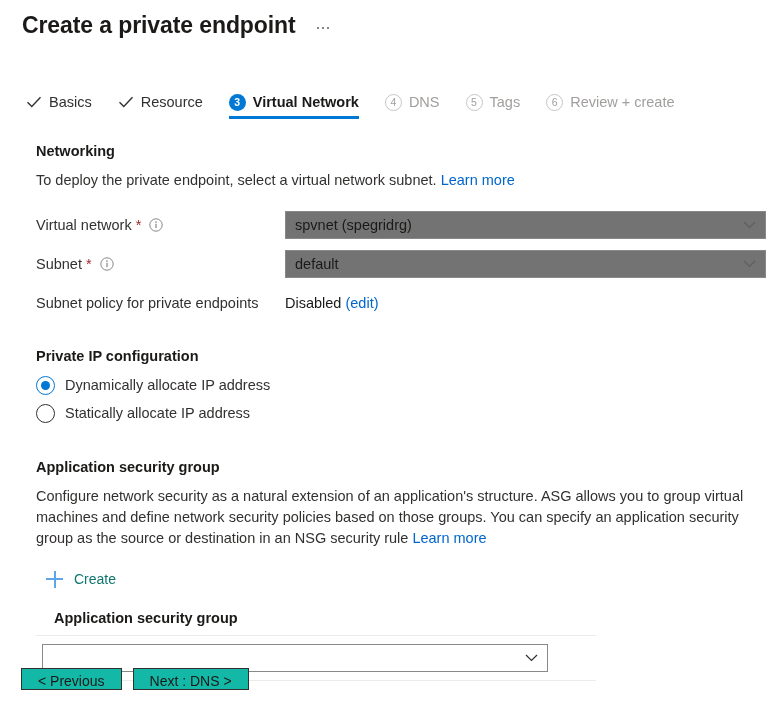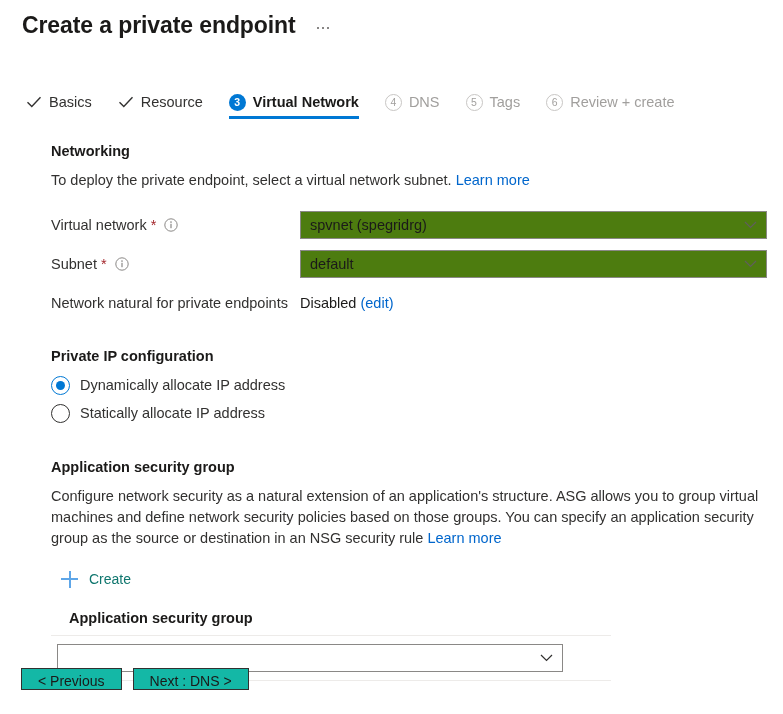--- a/index.html
+++ b/index.html
@@ -108,21 +108,21 @@
     content: "";
     position: absolute;
     left: 0;
     right: 0;
     bottom: 0;
     height: 3px;
     background: #0078d4;
   }
 
   
-  .content { padding: 0 16px 12px 36px; margin-left: 15px; }
+  .content { padding: 0 16px 12px 36px; }
 
   .section-head {
     font-size: 14.5px;
     font-weight: 700;
     color: #1b1a19;
     margin-top: 24px;
   }
   .section-desc {
     font-size: 14.5px;
     color: #323130;
@@ -160,21 +160,21 @@
     display: inline-flex;
     align-items: center;
   }
   .info-icon svg { display: block; }
 
   .select-box {
     position: relative;
     width: 481px;
     height: 28px;
     border: 1px solid #8a8886;
-    background: #4d7c0f;
+    background: #737373;
     box-sizing: border-box;
     display: flex;
     align-items: center;
     cursor: pointer;
   }
   .select-box .sel-value {
     font-size: 14.5px;
     color: #1b1a19;
     padding-left: 9px;
     line-height: 20px;
@@ -424,21 +424,21 @@
         <span class="chev">
           <svg width="13" height="9" viewBox="0 0 13 9">
               <path d="M1 1.5 L6.5 7 L12 1.5" stroke="#605e5c" stroke-width="1.2" fill="none"></path>
             </svg>
         </span>
       </div>
     </div>
 
     <div class="form-row" style="margin-top:7px;">
       <div class="form-label">
-        <span>Network natural for private endpoints</span>
+        <span>Subnet policy for private endpoints</span>
       </div>
       <div class="static-value">
         <span>Disabled</span>
         <a class="link">(edit)</a>
       </div>
     </div>
 
   </div>
 
   <div class="sub-head">Private IP configuration</div>

